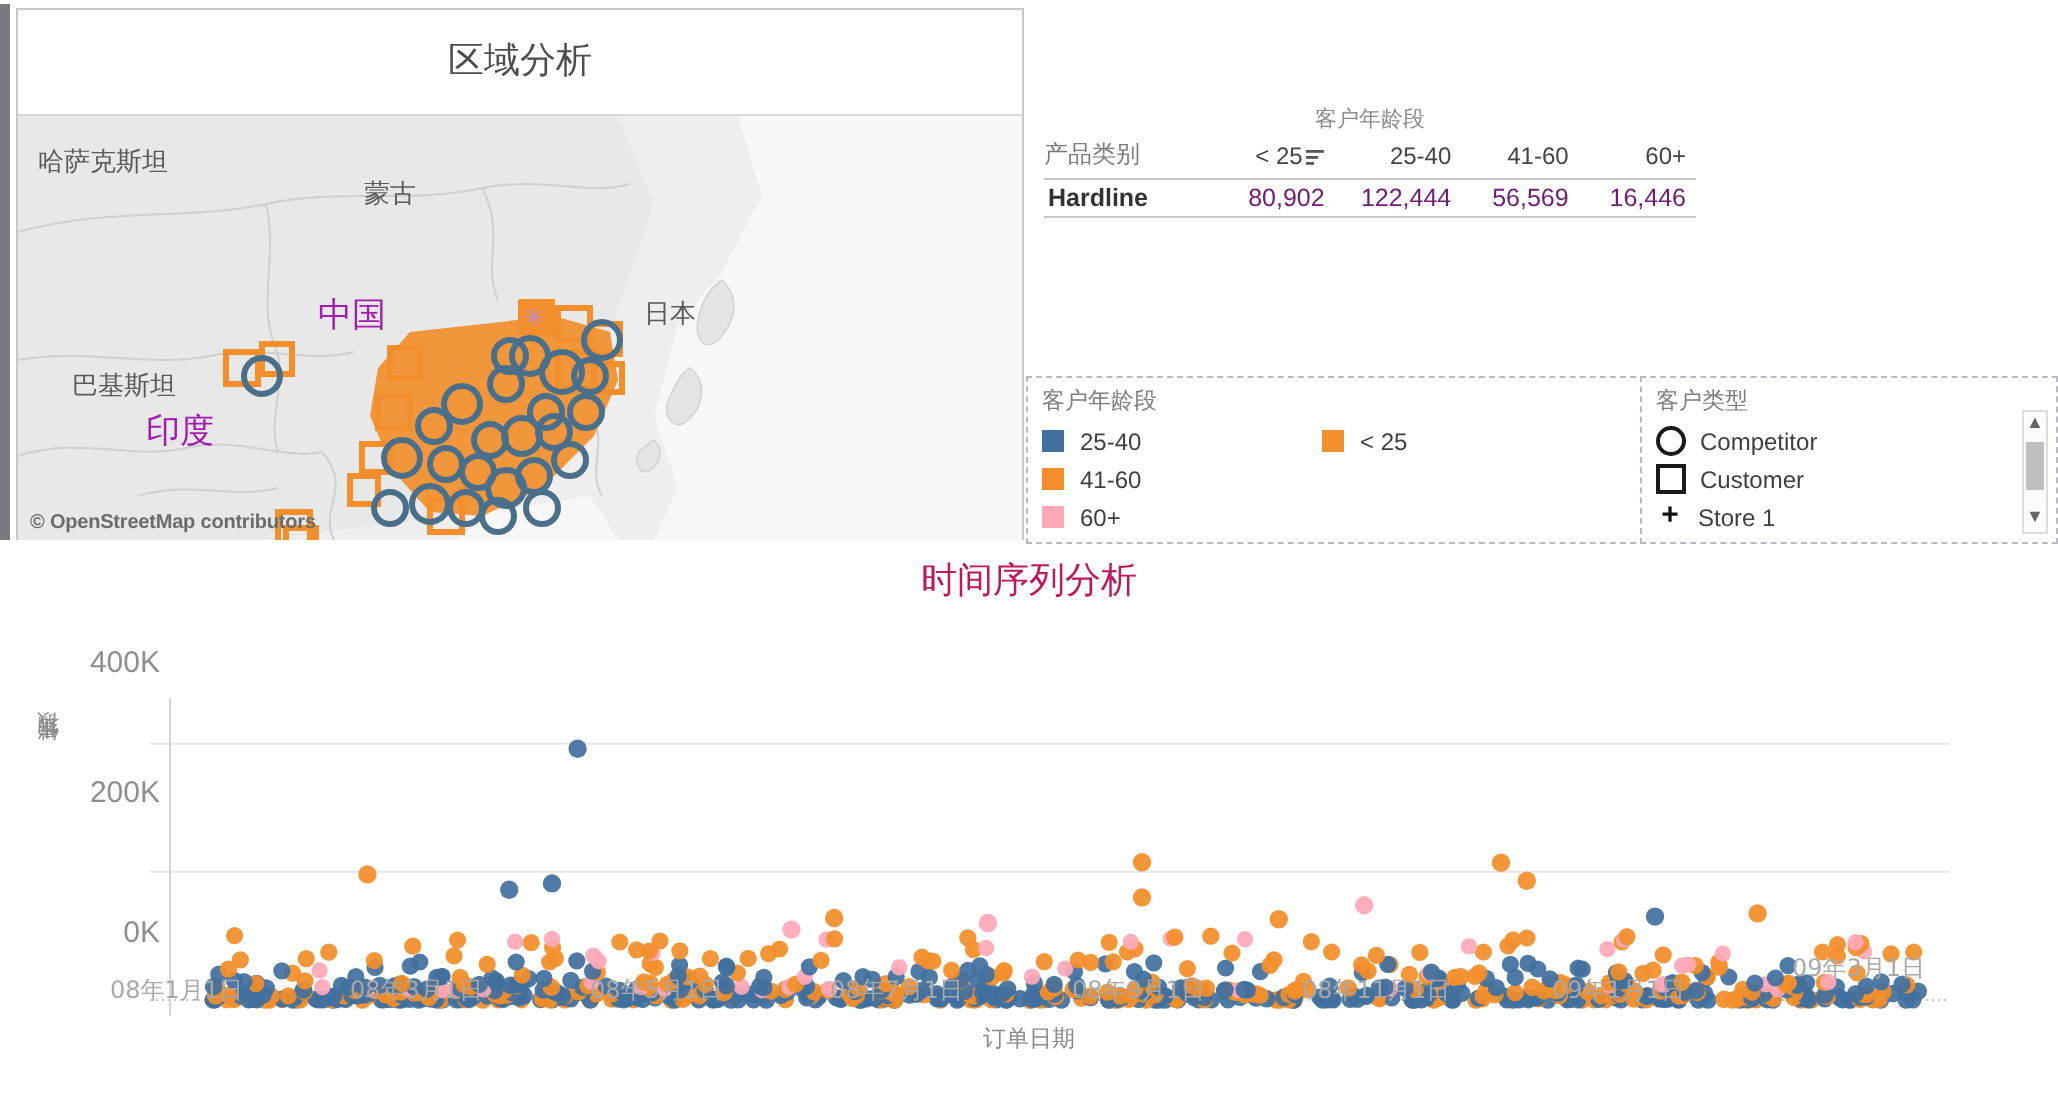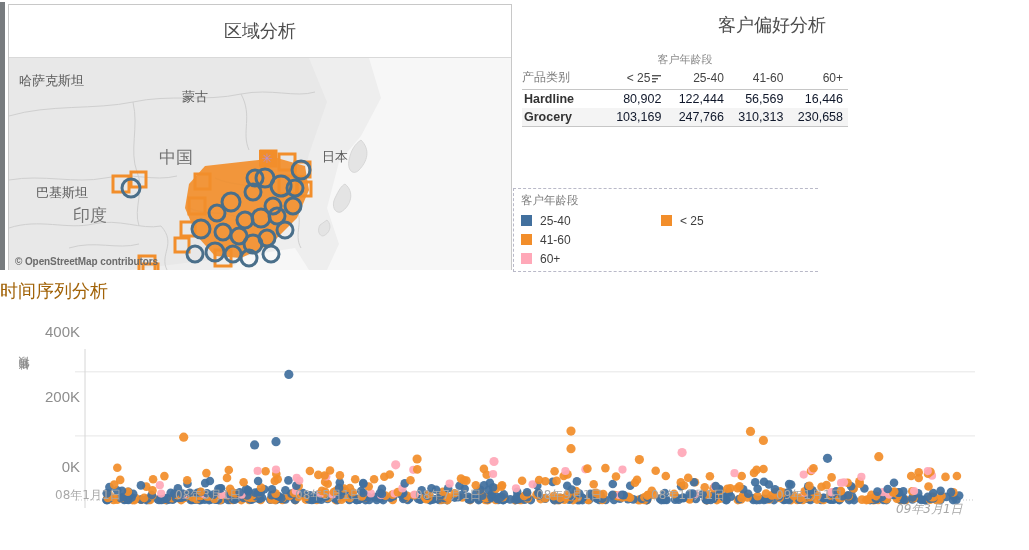--- a/index.html
+++ b/index.html
@@ -19,35 +19,35 @@
     background:#fff;border:1px solid #c8c8c8;box-sizing:border-box;}
   .map-title{height:52px;line-height:52px;text-align:center;
     font-size:18px;color:#4d4d4d;border-bottom:1px solid #d9d9d9;
     font-family:"DejaVu Sans","Liberation Sans",sans-serif;}
   .map-canvas{position:relative;width:100%;height:212px;overflow:hidden;background:#eeeeee;}
   .map-canvas svg{position:absolute;left:0;top:0;}
   .osm-credit{position:absolute;left:6px;bottom:3px;font-size:10px;color:#6b6b6b;
     font-weight:bold;letter-spacing:-0.1px;}
   .map-label{position:absolute;font-size:13px;color:#5a5a5a;
     font-family:"DejaVu Sans","Liberation Sans",sans-serif;white-space:nowrap;}
-  .map-label.big{font-size:17px;color:#737373;}
+  .map-label.big{font-size:17px;color:#a21caf;}
 
   
   .pref-panel{position:absolute;left:517px;top:2px;width:510px;height:180px;}
   .pref-title{height:46px;line-height:46px;text-align:center;font-size:18px;color:#4d4d4d;
     font-family:"DejaVu Sans","Liberation Sans",sans-serif;}
   .tbl{position:absolute;left:5px;top:50px;width:326px;font-size:12.5px;}
   .tbl .grp{text-align:center;color:#8a8a8a;font-size:11px;padding-bottom:1px;
     font-family:"DejaVu Sans","Liberation Sans",sans-serif;}
   .tbl table{border-collapse:collapse;width:326px;}
   .tbl th{font-weight:normal;color:#7a7a7a;font-size:12px;padding:1px 5px 3px 0;
     border-bottom:1px solid #c6c6c6;white-space:nowrap;}
   .tbl th.cat{text-align:left;font-family:"DejaVu Sans","Liberation Sans",sans-serif;}
   .tbl th.num{text-align:right;color:#444;}
-  .tbl td{padding:2px 5px 2px 0;color:#0f172a;font-size:12.5px;}
+  .tbl td{padding:2px 5px 2px 0;color:#701a75;font-size:12.5px;}
   .tbl td.rh{text-align:left;font-weight:bold;color:#333;padding-left:2px;}
   .tbl td.num{text-align:right;}
   .tbl tr.alt td{background:#f4f4f4;}
   .tbl tbody tr:last-child td{border-bottom:1px solid #c6c6c6;}
   .sorticon{display:inline-block;width:9px;height:9px;margin-left:2px;vertical-align:-1px;}
 
   
   .legend-row{position:absolute;left:513px;top:188px;width:516px;height:84px;}
   .legend{position:absolute;top:0;height:84px;box-sizing:border-box;
     border-left:1px dashed #b9b9c8;border-top:1px dashed #b9b9c8;border-bottom:1px dashed #b9b9c8;}
@@ -62,21 +62,21 @@
   .shape.circle{border:2px solid #1a1a1a;border-radius:50%;width:11px;height:11px;}
   .shape.square{border:2px solid #1a1a1a;width:11px;height:11px;}
   .shape.plus{color:#111;font-weight:bold;font-size:15px;line-height:12px;text-align:center;}
   .scroll{position:absolute;right:4px;top:16px;width:13px;height:62px;background:#fbfbfb;
     border:1px solid #dcdcdc;box-sizing:border-box;}
   .scroll .arw{height:13px;line-height:11px;text-align:center;font-size:9px;color:#666;}
   .scroll .thumb{position:absolute;left:1px;right:1px;top:15px;height:24px;background:#bfbfbf;}
 
   
   .ts-panel{position:absolute;left:0;top:275px;width:1029px;height:275px;background:#fff;}
-  .ts-title{height:32px;line-height:32px;font-size:18px;color:#a16207;
+  .ts-title{height:32px;line-height:32px;text-align:center;font-size:18px;color:#be185d;
     font-family:"DejaVu Sans","Liberation Sans",sans-serif;}
   .ts-plot{position:relative;width:1029px;height:243px;}
   .ylab{position:absolute;left:18px;top:376px;width:16px;font-size:11px;color:#8a8a8a;
     writing-mode:vertical-rl;transform:rotate(180deg);letter-spacing:1px;
     font-family:"DejaVu Sans","Liberation Sans",sans-serif;}
   .ytick{position:absolute;font-size:15px;color:#8e8e8e;text-align:right;width:46px;}
   .xtick{position:absolute;font-size:12px;color:#a8a8a8;text-align:left;width:110px;
     font-family:"DejaVu Sans","Liberation Sans",sans-serif;}
   .xlab{position:absolute;font-size:11.5px;color:#8a8a8a;width:1029px;text-align:center;
     font-family:"DejaVu Sans","Liberation Sans",sans-serif;}
@@ -179,21 +179,20 @@
       <div class="map-label" style="left:10px;top:14px;">哈萨克斯坦</div>
       <div class="map-label" style="left:173px;top:30px;">蒙古</div>
       <div class="map-label big" style="left:150px;top:88px;">中国</div>
       <div class="map-label" style="left:313px;top:90px;">日本</div>
       <div class="map-label" style="left:4px;top:126px;margin-left:23px;">巴基斯坦</div>
       <div class="map-label big" style="left:64px;top:146px;">印度</div>
     </div>
   </div>
 
   <div class="pref-panel">
-    <div class="pref-title">客户偏好分析</div>
     <div class="tbl">
       <div class="grp">客户年龄段</div>
       <table>
         <thead>
           <tr>
             <th class="cat" style="width:86px">产品类别</th>
             <th class="num" style="width:62px"><span>&lt; 25</span><span class="sorticon"><svg width="9" height="9" viewBox="0 0 9 9">
                     <rect x="0" y="1" width="9" height="1.4" fill="#555"></rect>
                     <rect x="0" y="4" width="6" height="1.4" fill="#555"></rect>
                     <rect x="0" y="7" width="4" height="1.4" fill="#555"></rect>
@@ -204,27 +203,20 @@
           </tr>
         </thead>
         <tbody>
           <tr>
             <td class="rh">Hardline</td>
             <td class="num">80,902</td>
             <td class="num">122,444</td>
             <td class="num">56,569</td>
             <td class="num">16,446</td>
           </tr>
-          <tr class="alt">
-            <td class="rh">Grocery</td>
-            <td class="num">103,169</td>
-            <td class="num">247,766</td>
-            <td class="num">310,313</td>
-            <td class="num">230,658</td>
-          </tr>
         </tbody>
       </table>
     </div>
   </div>
 
   <div class="legend-row">
 
     <div class="legend lg-age">
       <div class="legend-title">客户年龄段</div>
       <div class="li">
@@ -238,20 +230,40 @@
       <div class="li">
         <span class="sw" style="background:#ffa8b8"></span>
         <span>60+</span>
       </div>
       <div class="li col2">
         <span class="sw" style="background:#f28e2b"></span>
         <span>&lt; 25</span>
       </div>
     </div>
 
+    <div class="legend lg-type">
+      <div class="legend-title">客户类型</div>
+      <div class="li">
+        <span class="shape circle"></span>
+        <span>Competitor</span>
+      </div>
+      <div class="li">
+        <span class="shape square"></span>
+        <span>Customer</span>
+      </div>
+      <div class="li">
+        <span class="shape plus">+</span>
+        <span>Store 1</span>
+      </div>
+      <div class="scroll">
+        <div class="arw">▲</div>
+        <div class="thumb"></div>
+        <div class="arw" style="position:absolute;bottom:0;left:0;right:0;">▼</div>
+      </div>
+    </div>
   </div>
 
   <div class="ts-panel">
     <div class="ts-title">时间序列分析</div>
     <div class="ts-plot">
       <svg id="scatter" width="1029" height="243">
           <line x1="75" y1="193" x2="975" y2="193" stroke="#c9c9c9" stroke-width="1" stroke-dasharray="1,2"></line>
           <line x1="75" y1="128.9090909090909" x2="975" y2="128.9090909090909" stroke="#e6e6e6" stroke-width="1"></line>
           <line x1="75" y1="64.81818181818181" x2="975" y2="64.81818181818181" stroke="#e6e6e6" stroke-width="1"></line>
           <line x1="85" y1="42" x2="85" y2="201" stroke="#d6d6d6" stroke-width="1"></line>
@@ -1049,15 +1061,16 @@
   <div class="ytick" style="left:34px;top:388px;">200K</div>
   <div class="ytick" style="left:34px;top:458px;">0K</div>
 
   <div class="xtick" style="left:55px;top:487px;">08年1月1日</div>
   <div class="xtick" style="left:175px;top:487px;">08年3月1日</div>
   <div class="xtick" style="left:295px;top:487px;">08年5月1日</div>
   <div class="xtick" style="left:415px;top:487px;">08年7月1日</div>
   <div class="xtick" style="left:536px;top:487px;">08年9月1日</div>
   <div class="xtick" style="left:651px;top:487px;">08年11月1日</div>
   <div class="xtick" style="left:776px;top:487px;">09年1月1日</div>
-  <div class="xtick" style="left:896px;top:501px;font-style:italic;">09年3月1日</div>
-
+  <div class="xtick" style="left:896px;top:476px;">09年3月1日</div>
+
+  <div class="xlab" style="left:0;top:512px;">订单日期</div>
 </div>
 
 </body></html>

